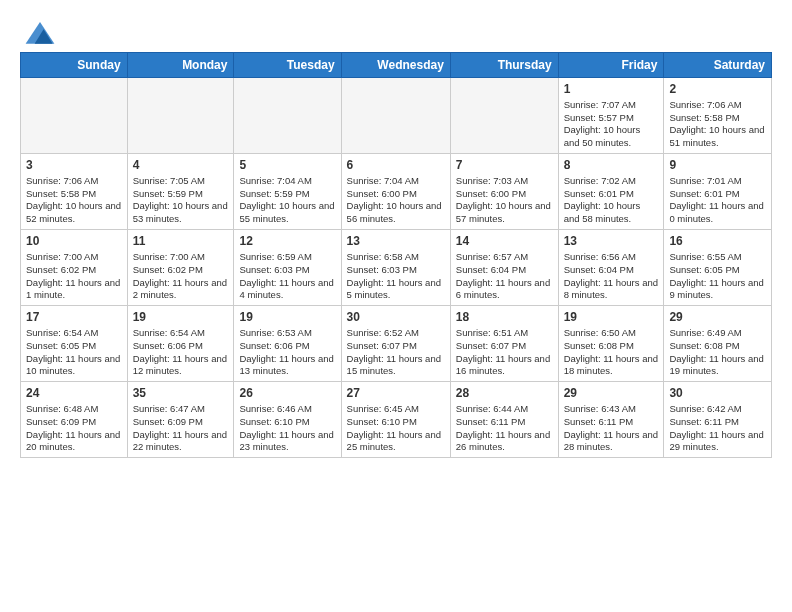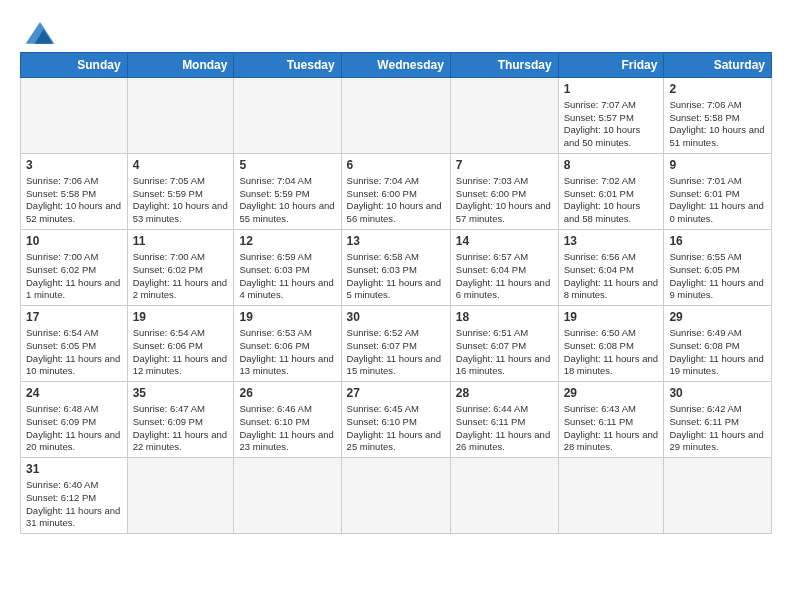--- a/index.html
+++ b/index.html
@@ -343,30 +343,15 @@
 and 28 minutes.</div>
           </td>
           <td>
             <span class="day-number">30</span>
             <div class="day-info">Sunrise: 6:42 AM
 Sunset: 6:11 PM
 Daylight: 11 hours
 and 29 minutes.</div>
           </td>
         </tr>
-        <tr class="last-row">
-          <td>
-            <span class="day-number">31</span>
-            <div class="day-info">Sunrise: 6:40 AM
-Sunset: 6:12 PM
-Daylight: 11 hours
-and 31 minutes.</div>
-          </td>
-          <td class="empty"></td>
-          <td class="empty"></td>
-          <td class="empty"></td>
-          <td class="empty"></td>
-          <td class="empty"></td>
-          <td class="empty"></td>
-        </tr>
       </tbody>
   </table>
 </div>
 
 </body></html>

